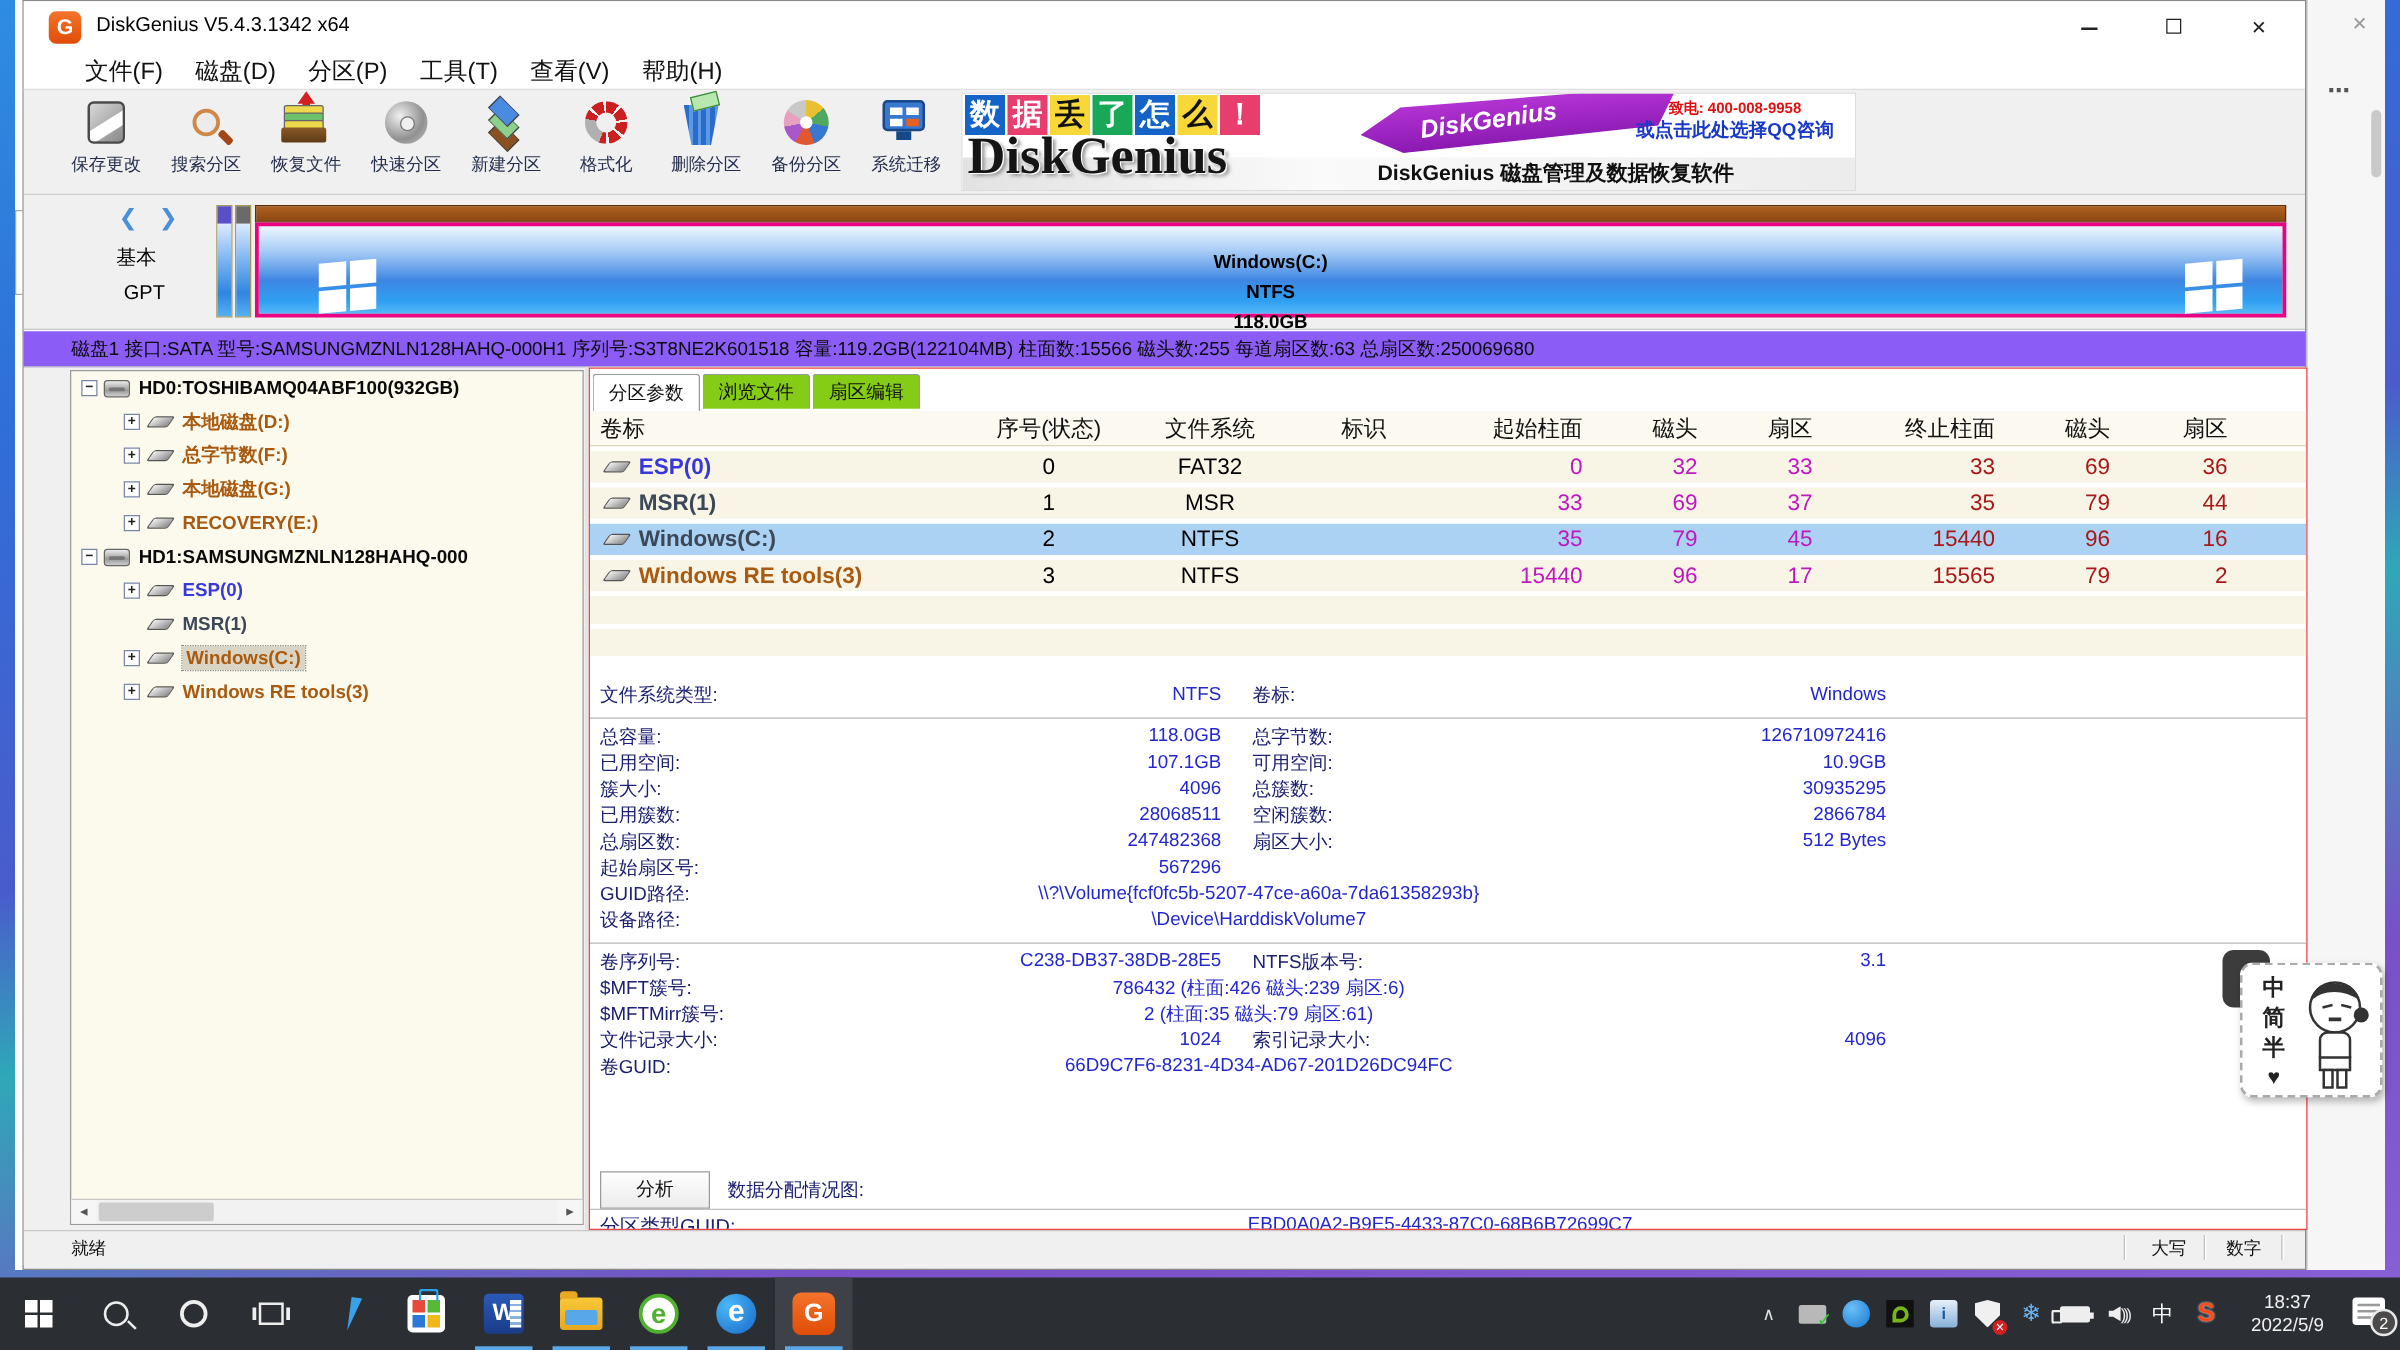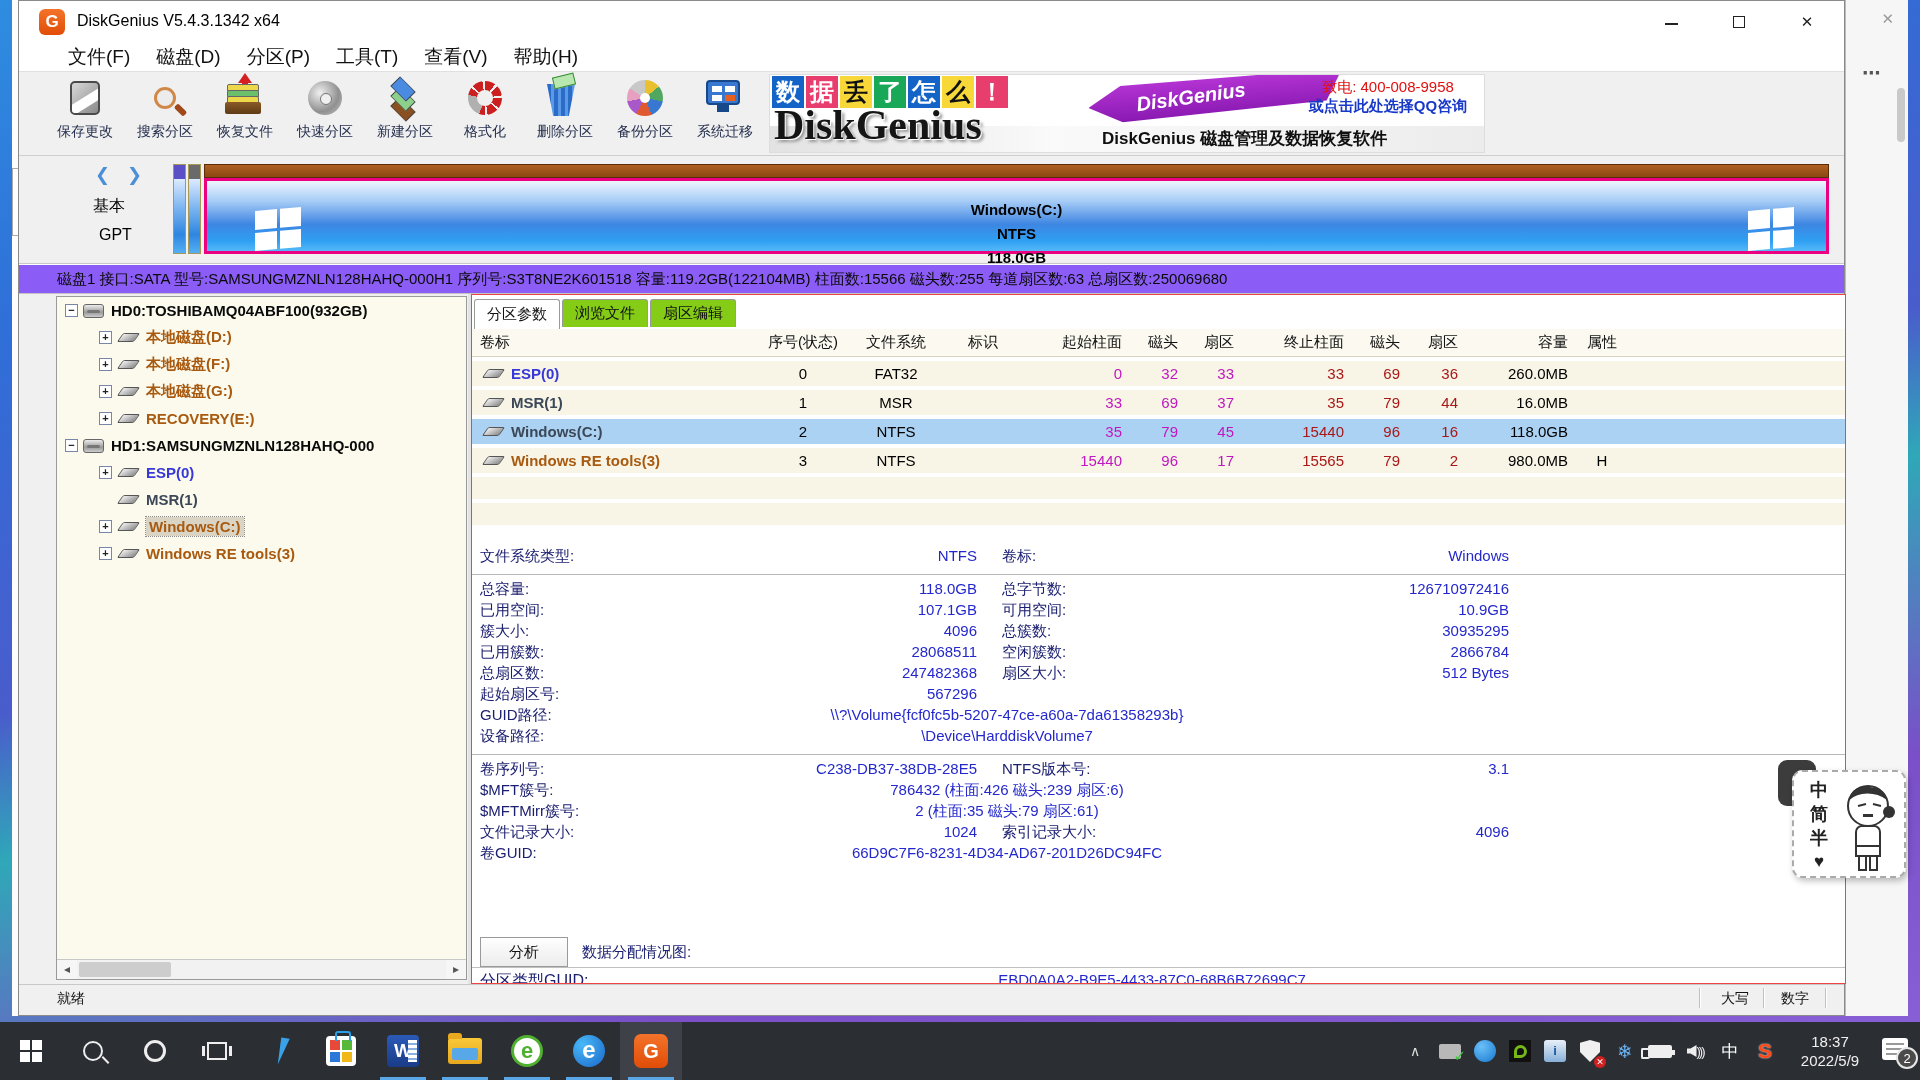--- a/index.html
+++ b/index.html
@@ -64,21 +64,21 @@
   .banner{position:absolute;left:750px;top:2px;width:716px;height:79px;background:#fff;overflow:hidden;border:1px solid #ddd;}
   .bn-tiles{position:absolute;left:2px;top:1px;display:flex;gap:2px;}
   .bn-tiles span{width:32px;height:32px;font-size:24px;font-weight:bold;text-align:center;line-height:32px;}
   .t-blue{background:#1464c8;color:#fff;}.t-pink{background:#e83e6e;color:#fff;}
   .t-yellow{background:#f8d838;color:#111;}.t-green{background:#18a858;color:#fff;}
   .bn-swoosh{position:absolute;left:0;right:0;bottom:0;height:26px;background:linear-gradient(90deg,#e2e2e2,#fafafa 40%,#ececec);}
   .bn-brand{position:absolute;left:4px;top:26px;font-family:"Liberation Serif","DejaVu Serif",serif;font-weight:bold;font-size:42px;color:#151515;text-shadow:1px 1px 0 #fff,3px 3px 3px #999;}
   .bn-ribbon{position:absolute;left:318px;top:2px;width:256px;height:40px;background:linear-gradient(#b434d4,#8818b0);clip-path:polygon(0 55%,13% 6%,100% 0,93% 78%,13% 97%);transform:rotate(-4deg);}
   .bn-ribbon span{position:absolute;left:48px;top:7px;color:#fff;font-weight:bold;font-style:italic;font-size:20px;transform:rotate(-4deg);}
   .bn-contact{position:absolute;right:4px;top:3px;width:184px;text-align:center;}
-  .bn-phone{color:#e01010;font-weight:normal;font-size:15px;}
+  .bn-phone{color:#e01010;font-weight:bold;font-size:12px;}
   .bn-qq{color:#1838c8;font-weight:bold;font-size:15px;}
   .bn-tagline{position:absolute;left:332px;bottom:2px;font-size:17px;font-weight:bold;color:#101010;}
   
   .partgraph{position:relative;height:108px;background:#f0f0f0;border-bottom:1px solid #c8c8c8;}
   .pg-nav{position:absolute;left:76px;top:8px;font-size:18px;color:#4a90d8;letter-spacing:6px;}
   .pg-basic{position:absolute;left:74px;top:40px;font-size:16px;color:#000;}
   .pg-gpt{position:absolute;left:80px;top:70px;font-size:16px;color:#000;}
   .graph{position:absolute;left:154px;top:8px;width:1660px;height:92px;}
   .sliver{position:absolute;top:0;width:13px;height:90px;border:1px solid #a89858;}
   .sliver .band{height:14px;}
@@ -110,21 +110,21 @@
   .hs-btn{position:absolute;top:0;width:20px;height:19px;background:#f6f6f6;color:#555;font-size:12px;text-align:center;line-height:19px;}
   .hs-thumb{position:absolute;left:22px;top:2px;width:92px;height:15px;background:#cdcdcd;border-radius:2px;}
   .splitter{position:absolute;left:449px;top:0;width:3px;height:690px;background:#e4e4e4;}
   .rightpanel{position:absolute;left:452px;top:0;width:1375px;height:690px;background:#fff;border:1px solid #ef4444;overflow:hidden;padding-left:18px;}
   
   .tabs{position:absolute;left:2px;top:4px;display:flex;}
   .tab{height:28px;padding:0 12px;font-size:15px;color:#111;display:flex;align-items:center;background:#84cc16;border:1px solid #9a9a9a;border-bottom:none;margin-right:2px;border-radius:3px 3px 0 0;}
   .tab.active{background:#fff;position:relative;top:0;height:30px;font-weight:normal;}
   
   .ptable{position:absolute;left:0px;top:34px;width:1373px;}
-  .tgrid{display:grid;grid-template-columns:288px 86px 100px 74px 108px 56px 56px 110px 56px 58px 110px 56px 1fr;align-items:center;font-size:15px;}
+  .tgrid{display:grid;grid-template-columns:288px 86px 100px 74px 108px 56px 56px 110px 56px 58px 110px 56px 1fr;align-items:center;font-size:18px;gap:36px;}
   .thead{height:28px;background:#fbf9f0;border-bottom:1px solid #d8d4c0;color:#111;}
   .trow{height:25px;background:#f8f5e6;margin-top:4px;}
   .trow.sel{background:#abd2f2;}
   .trow.empty{height:22px;}
   .cl{padding-left:10px;display:flex;align-items:center;font-weight:bold;}
   .cc{text-align:center;}.cr{text-align:right;padding-right:6px;}
   .thead .cl{font-weight:normal;padding-left:8px;}
   .num-s{color:#c018c0;}.num-e{color:#a81818;}
   
   .details{position:absolute;left:0;top:252px;width:1373px;}
@@ -387,21 +387,21 @@
           <span class="c-black">HD0:TOSHIBAMQ04ABF100(932GB)</span>
         </div>
         <div class="trow-t lvl1">
           <span class="xb">+</span>
           <span class="ic-vol"></span>
           <span class="c-brown">本地磁盘(D:)</span>
         </div>
         <div class="trow-t lvl1">
           <span class="xb">+</span>
           <span class="ic-vol"></span>
-          <span class="c-brown">本地磁盘(F:)</span>
+          <span class="c-brown">总字节数(F:)</span>
         </div>
         <div class="trow-t lvl1">
           <span class="xb">+</span>
           <span class="ic-vol"></span>
           <span class="c-brown">本地磁盘(G:)</span>
         </div>
         <div class="trow-t lvl1">
           <span class="xb">+</span>
           <span class="ic-vol"></span>
           <span class="c-brown">RECOVERY(E:)</span>

